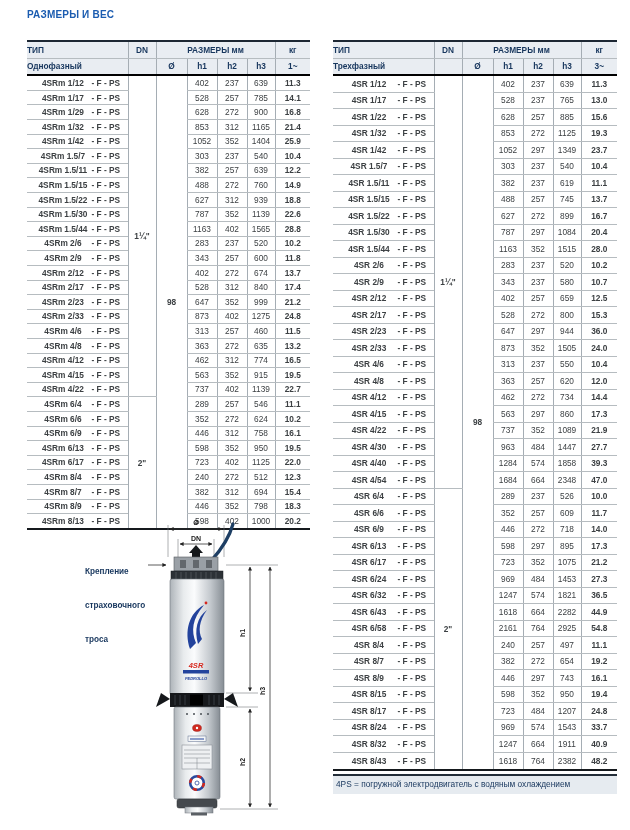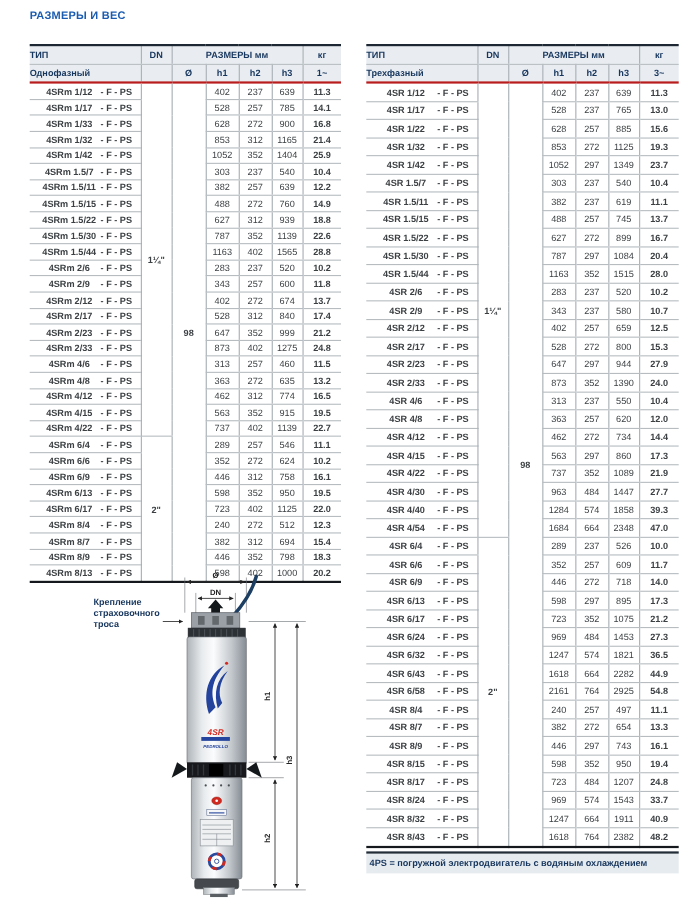--- a/index.html
+++ b/index.html
@@ -16,41 +16,41 @@
   .tbl-wrap.right{left:333px;top:40px;width:284px;height:731px;}
   table.spec{
     width:100%;height:100%;border-collapse:collapse;table-layout:fixed;
     border-top:2px solid #1d2733;border-bottom:2px solid #15191d;
   }
   table.spec thead tr{height:17px;}
   table.spec th{
     background:#e9edf2;color:#17365d;font-size:8.3px;font-weight:bold;
     padding:0;line-height:1;border-bottom:1px solid #b6bcc0;
   }
-  table.spec thead tr:last-child th{border-bottom:2px solid #b91c1c;}
+  table.spec thead tr:last-child th{border-bottom:2px solid #000000;}
   th.al{text-align:left;padding-left:3px;}
   .vline{border-left:1px solid #a5adb4;}
   table.spec td{
     padding:0;font-size:8.3px;line-height:1;color:#3c4043;text-align:center;
     border-bottom:1px solid #b6bcc0;overflow:hidden;white-space:nowrap;
   }
   td.type-cell{text-align:left;padding-left:3px;font-weight:bold;color:#15181b;}
   td.type-cell .mdl{display:inline-block;min-width:57px;}
   td.dn-cell, td.dia-cell{font-weight:bold;color:#1a1d20;border-bottom:none;}
   td.kg-cell{font-weight:bold;color:#111417;}
   .footnote{
     position:absolute;left:333px;top:774px;width:284px;box-sizing:border-box;
     background:#e6ebf0;border-top:2px solid #232d38;color:#17365d;
-    font-size:8.3px;font-weight:bold;padding:4px 2px 4px 3px;line-height:1.15;
+    font-size:8.3px;font-weight:normal;padding:4px 2px 4px 3px;line-height:1.15;
   }
   .rope-label{
     position:absolute;left:85px;top:543px;width:80px;
     font-size:8.2px;font-weight:bold;color:#17365d;line-height:1.2;
   }
-  .rope-label span{display:block;}
+  .rope-label span{display:block;margin-top:24px;}
   .fig-svg{position:absolute;left:40px;top:515px;}
   .dim-txt{font-size:7px;font-weight:bold;fill:#222;font-family:"Liberation Sans",sans-serif;}
   .dim-line{stroke:#333;stroke-width:0.8;}
   .ext-line{stroke:#6a6f74;stroke-width:0.55;}
 </style>
 </head>
 <body>
 
 <div class="page-title">РАЗМЕРЫ И ВЕС</div>
 
@@ -93,21 +93,21 @@
           <td class="kg-cell vline">11.3</td>
         </tr>
         <tr>
           <td class="type-cell"><span class="mdl">4SRm 1/17</span><span>- F - PS</span></td>
           <td class="num-cell vline">528</td>
           <td class="num-cell vline">257</td>
           <td class="num-cell vline">785</td>
           <td class="kg-cell vline">14.1</td>
         </tr>
         <tr>
-          <td class="type-cell"><span class="mdl">4SRm 1/33</span><span>- F - PS</span></td>
+          <td class="type-cell"><span class="mdl">4SRm 1/29</span><span>- F - PS</span></td>
           <td class="num-cell vline">628</td>
           <td class="num-cell vline">272</td>
           <td class="num-cell vline">900</td>
           <td class="kg-cell vline">16.8</td>
         </tr>
         <tr>
           <td class="type-cell"><span class="mdl">4SRm 1/32</span><span>- F - PS</span></td>
           <td class="num-cell vline">853</td>
           <td class="num-cell vline">312</td>
           <td class="num-cell vline">1165</td>
@@ -441,27 +441,27 @@
           <td class="num-cell vline">528</td>
           <td class="num-cell vline">272</td>
           <td class="num-cell vline">800</td>
           <td class="kg-cell vline">15.3</td>
         </tr>
         <tr>
           <td class="type-cell"><span class="mdl">4SR 2/23</span><span>- F - PS</span></td>
           <td class="num-cell vline">647</td>
           <td class="num-cell vline">297</td>
           <td class="num-cell vline">944</td>
-          <td class="kg-cell vline">27.9</td>
+          <td class="kg-cell vline">36.0</td>
         </tr>
         <tr>
           <td class="type-cell"><span class="mdl">4SR 2/33</span><span>- F - PS</span></td>
           <td class="num-cell vline">873</td>
           <td class="num-cell vline">352</td>
-          <td class="num-cell vline">1390</td>
+          <td class="num-cell vline">1505</td>
           <td class="kg-cell vline">24.0</td>
         </tr>
         <tr>
           <td class="type-cell"><span class="mdl">4SR 4/6</span><span>- F - PS</span></td>
           <td class="num-cell vline">313</td>
           <td class="num-cell vline">237</td>
           <td class="num-cell vline">550</td>
           <td class="kg-cell vline">10.4</td>
         </tr>
         <tr>
@@ -582,21 +582,21 @@
           <td class="num-cell vline">240</td>
           <td class="num-cell vline">257</td>
           <td class="num-cell vline">497</td>
           <td class="kg-cell vline">11.1</td>
         </tr>
         <tr>
           <td class="type-cell"><span class="mdl">4SR 8/7</span><span>- F - PS</span></td>
           <td class="num-cell vline">382</td>
           <td class="num-cell vline">272</td>
           <td class="num-cell vline">654</td>
-          <td class="kg-cell vline">13.3</td>
+          <td class="kg-cell vline">19.2</td>
         </tr>
         <tr>
           <td class="type-cell"><span class="mdl">4SR 8/9</span><span>- F - PS</span></td>
           <td class="num-cell vline">446</td>
           <td class="num-cell vline">297</td>
           <td class="num-cell vline">743</td>
           <td class="kg-cell vline">16.1</td>
         </tr>
         <tr>
           <td class="type-cell"><span class="mdl">4SR 8/15</span><span>- F - PS</span></td>

